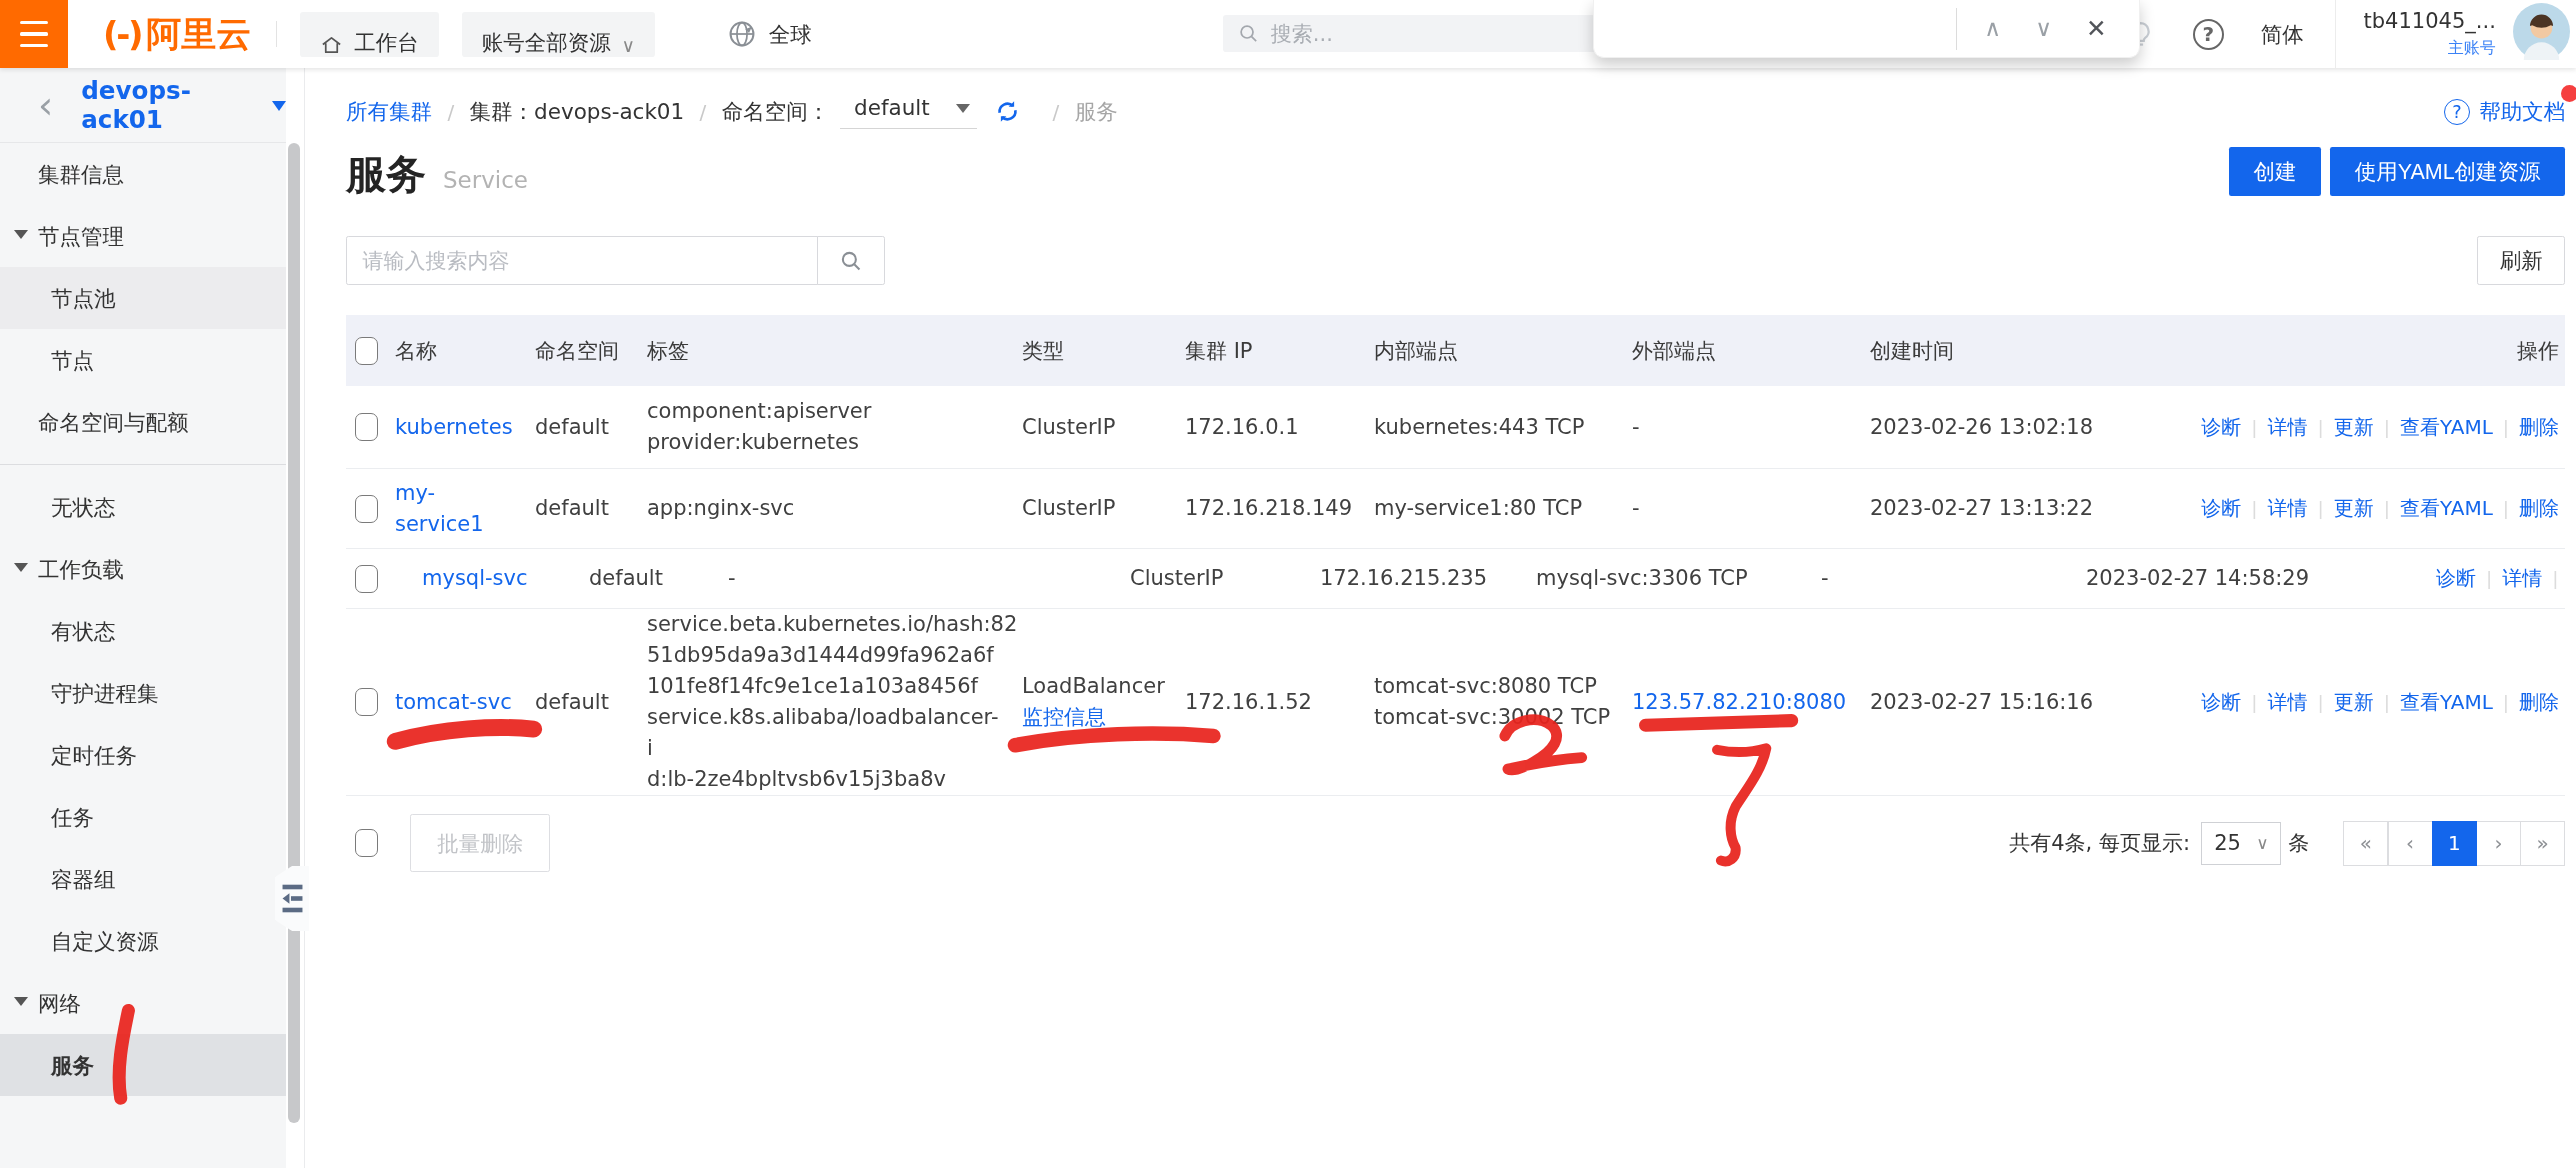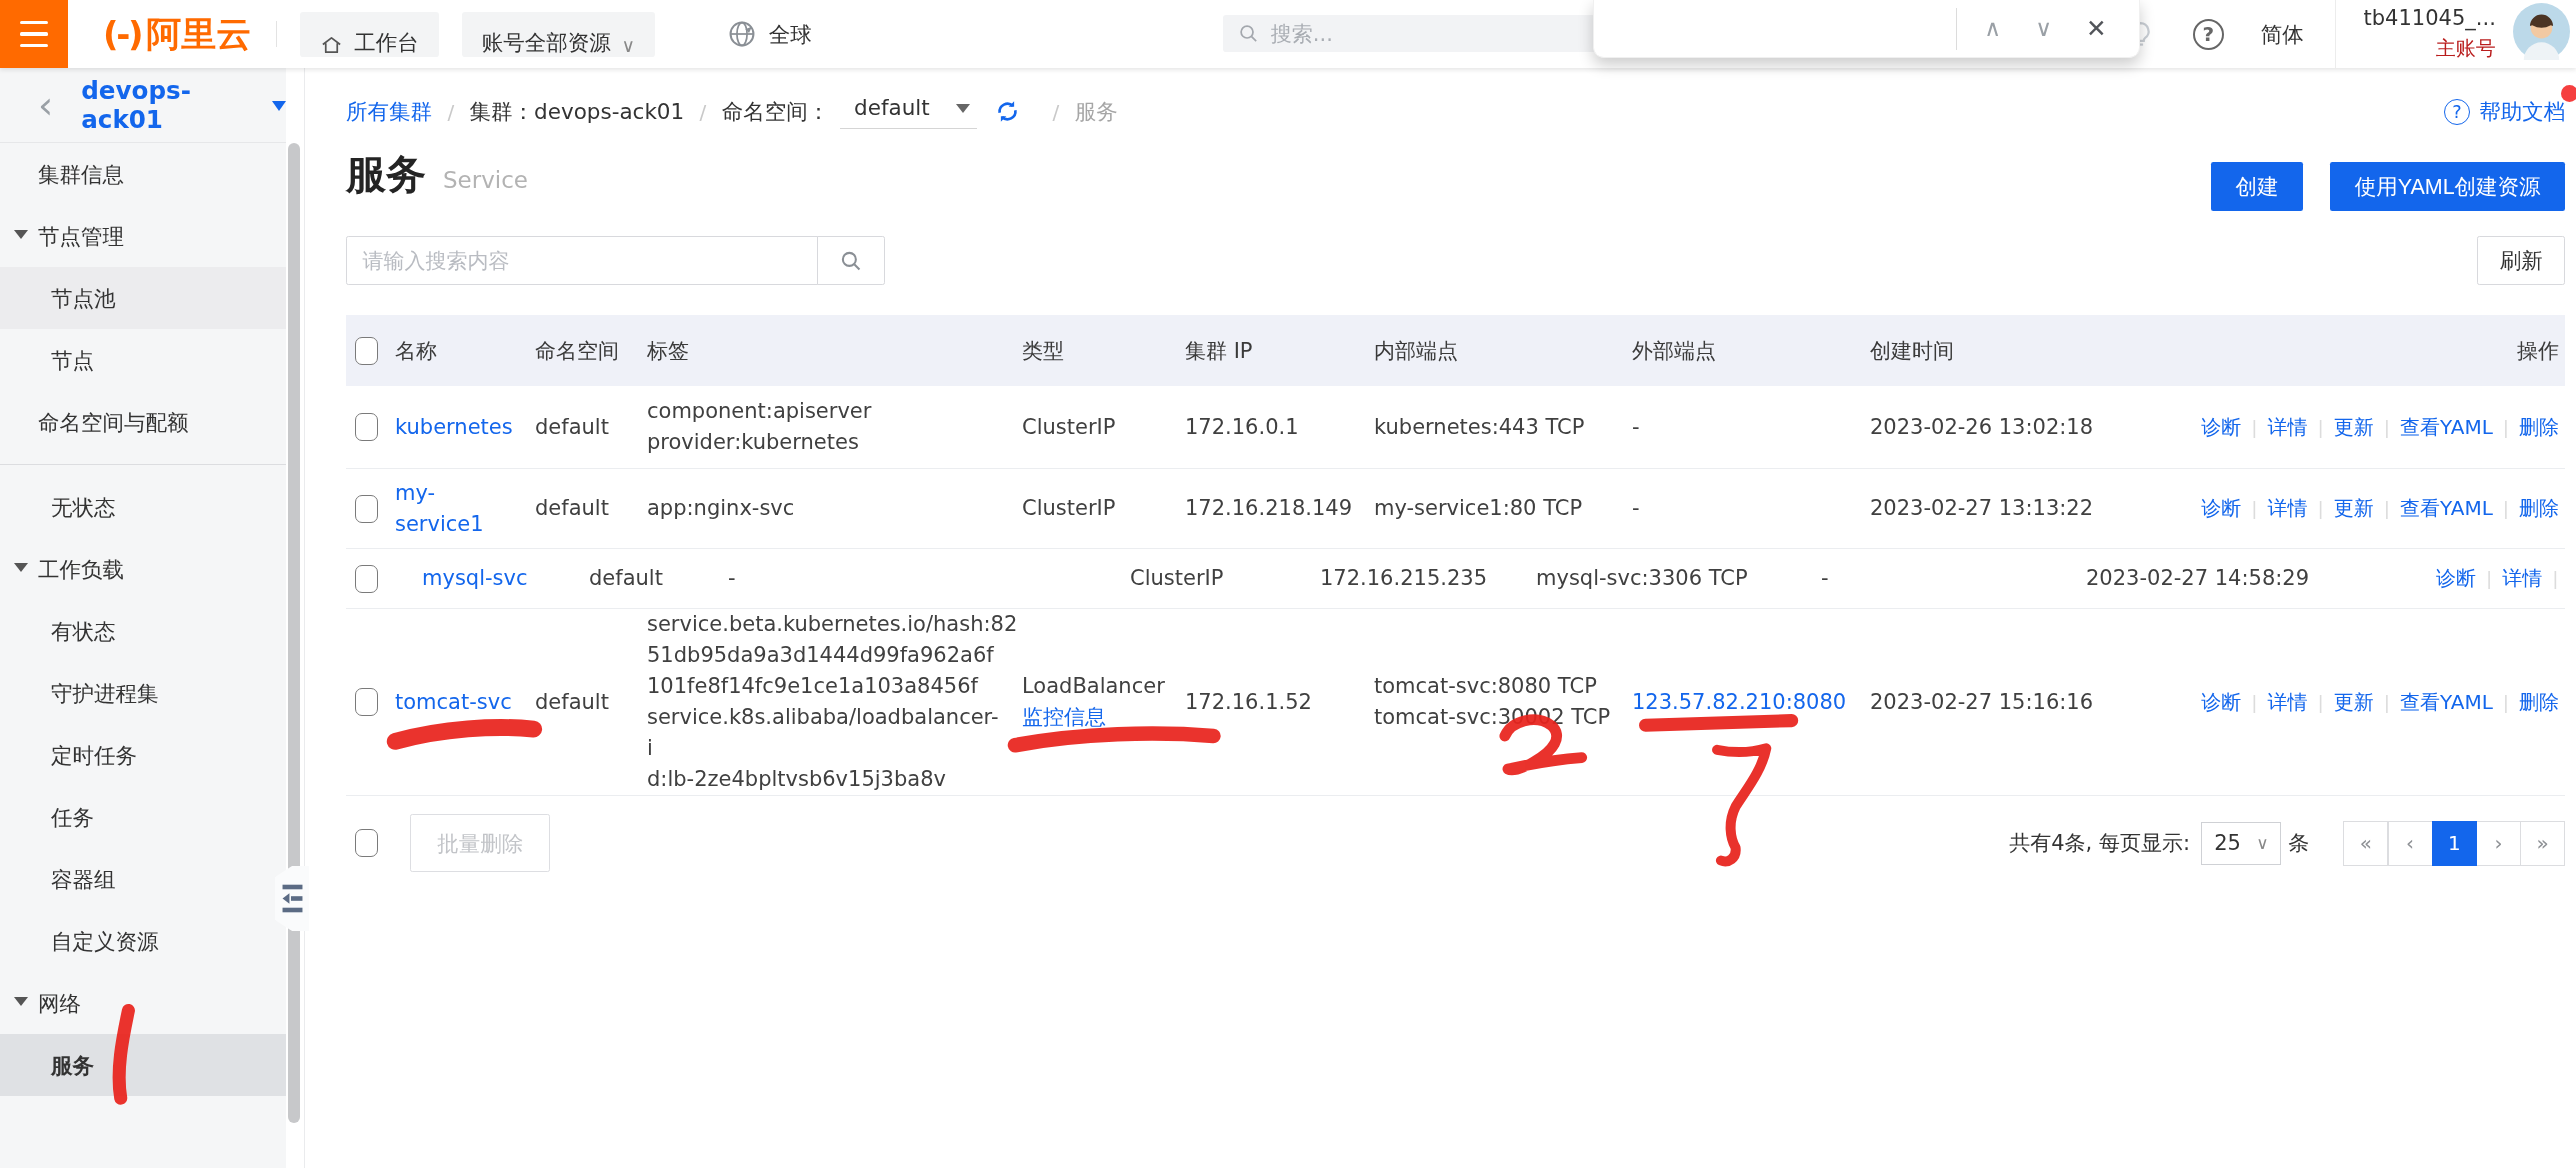--- a/index.html
+++ b/index.html
@@ -29,21 +29,21 @@
   .hd-search { position:absolute; left:1223px; top:15.4px; width:477px; height:37px; background:#f2f3f5;
     border-radius:3.1px; display:flex; align-items:center; padding:0 14px; gap:10.8px; color:#a9adb3; font-size:21px; cursor:text; }
   .hd-right { position:absolute; right:6.2px; top:0; height:68px; display:flex; align-items:center; }
   .hd-ic { margin-right:37px; display:flex; align-items:center; cursor:pointer; }
   .help-circle { width:31px; height:31px; border:2.3px solid #666; border-radius:50%; display:flex;
     align-items:center; justify-content:center; font-size:20px; color:#666; font-weight:bold; }
   .hd-lang { font-size:21.5px; color:#333; margin-right:31px; cursor:pointer; }
   .hd-vline { width:0.8px; height:68px; background:#ececec; margin-right:28px; }
   .hd-user { display:flex; flex-direction:column; align-items:flex-end; margin-right:17px; cursor:pointer; }
   .hd-user .uname { font-size:21px; color:#333; }
-  .hd-user .utype { font-size:20px; color:#b91c1c; margin-top:4.6px; }
+  .hd-user .utype { font-size:16px; color:#3b82f6; margin-top:4.6px; }
 
   
   .find-dialog { position:absolute; left:1593px; top:0; width:547px; height:58px; background:#fff;
     border:0.8px solid #f0f0f0; border-top:none; border-radius:0 0 10.8px 10.8px;
     box-shadow:0 6.2px 15.4px rgba(0,0,0,.20); z-index:40; display:flex; align-items:center; justify-content:flex-end;
     padding-right:15.4px; }
   .fd-field { flex:1; height:100%; }
   .fd-div { width:0.8px; height:42px; background:#dcdcdc; margin-right:10.8px; }
   .fd-btn { font-size:23px; color:#9aa0a6; padding:0 17px; background:none; border:none; cursor:pointer; }
   .fd-close { font-size:24.6px; color:#52555a; }
@@ -81,21 +81,21 @@
   .bc-refresh { margin:0 15.4px; cursor:pointer; display:flex; align-items:center; }
   .bc-help { position:absolute; right:0; display:flex; align-items:center; gap:9.2px; color:#1366EC; cursor:pointer; }
   .help-q { width:26px; height:26px; border:1.5px solid #1366EC; border-radius:50%; display:flex;
     align-items:center; justify-content:center; font-size:17.7px; position:relative; }
   .help-dot { position:absolute; right:-12.3px; top:-12.3px; width:17px; height:17px; background:#F53F3F; border-radius:50%; }
   .bc-help-wrap { position:relative; }
 
   .title-row { margin-top:20px; display:flex; align-items:baseline; position:relative; height:54px; }
   .pg-title { font-size:40px; font-weight:bold; color:#242424; }
   .pg-sub { font-size:23px; color:#b3b3b3; margin-left:17px; }
-  .pg-actions { position:absolute; right:0; top:15px; display:flex; gap:27px;margin-left:19px; }
+  .pg-actions { position:absolute; right:0; top:0; display:flex; gap:9px;margin-left:19px; }
   .btn-primary { background:#1366EC; color:#fff; border:none; height:49px; padding:0 24.6px; font-size:21.5px;
     border-radius:2.3px; cursor:pointer; }
 
   .toolbar { margin-top:34px; display:flex; align-items:center; position:relative; height:51px; }
   .search-input { width:472px; height:49px; border:0.8px solid #d8d9dd; border-radius:2.3px 0 0 2.3px; display:flex;
     align-items:center; padding:0 15.4px; color:#b9bcc2; font-size:21px; background:#fff; cursor:text; }
   .search-btn { width:68px; height:49px; border:0.8px solid #d8d9dd; margin-left:-0.8px; border-radius:0 2.3px 2.3px 0;
     background:#fff; display:flex; align-items:center; justify-content:center; cursor:pointer; }
   .refresh-btn { position:absolute; right:0; height:49px; padding:0 21.5px; border:0.8px solid #d8d9dd;
     background:#fff; font-size:21.5px; color:#333; border-radius:2.3px; cursor:pointer; }

